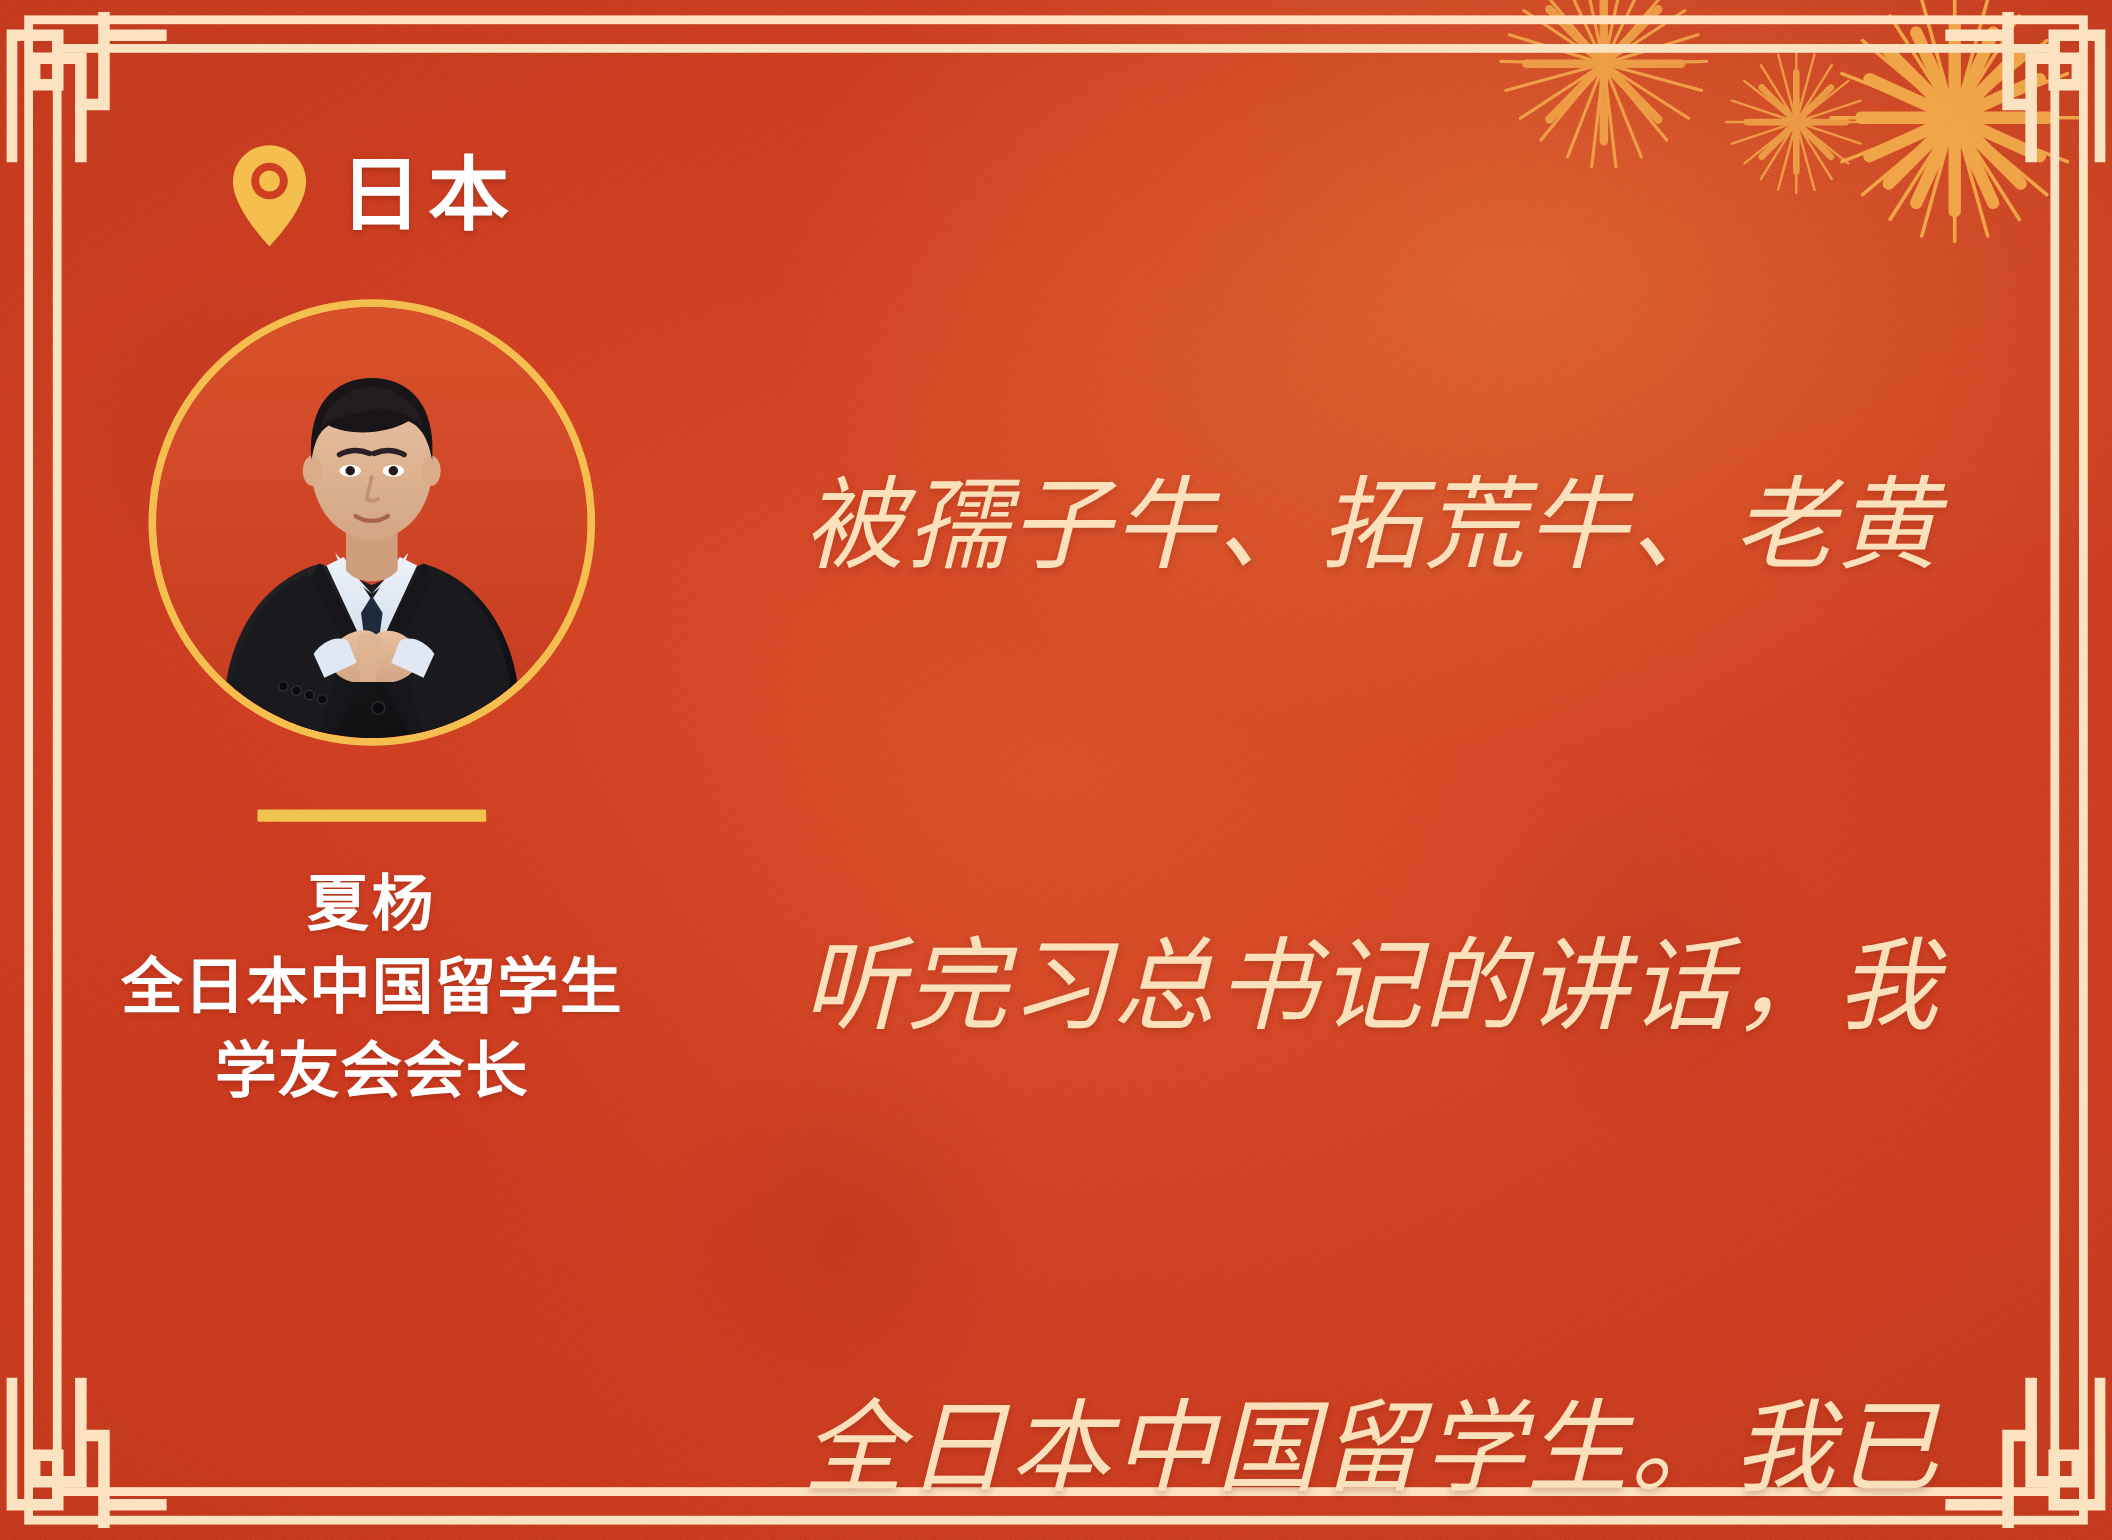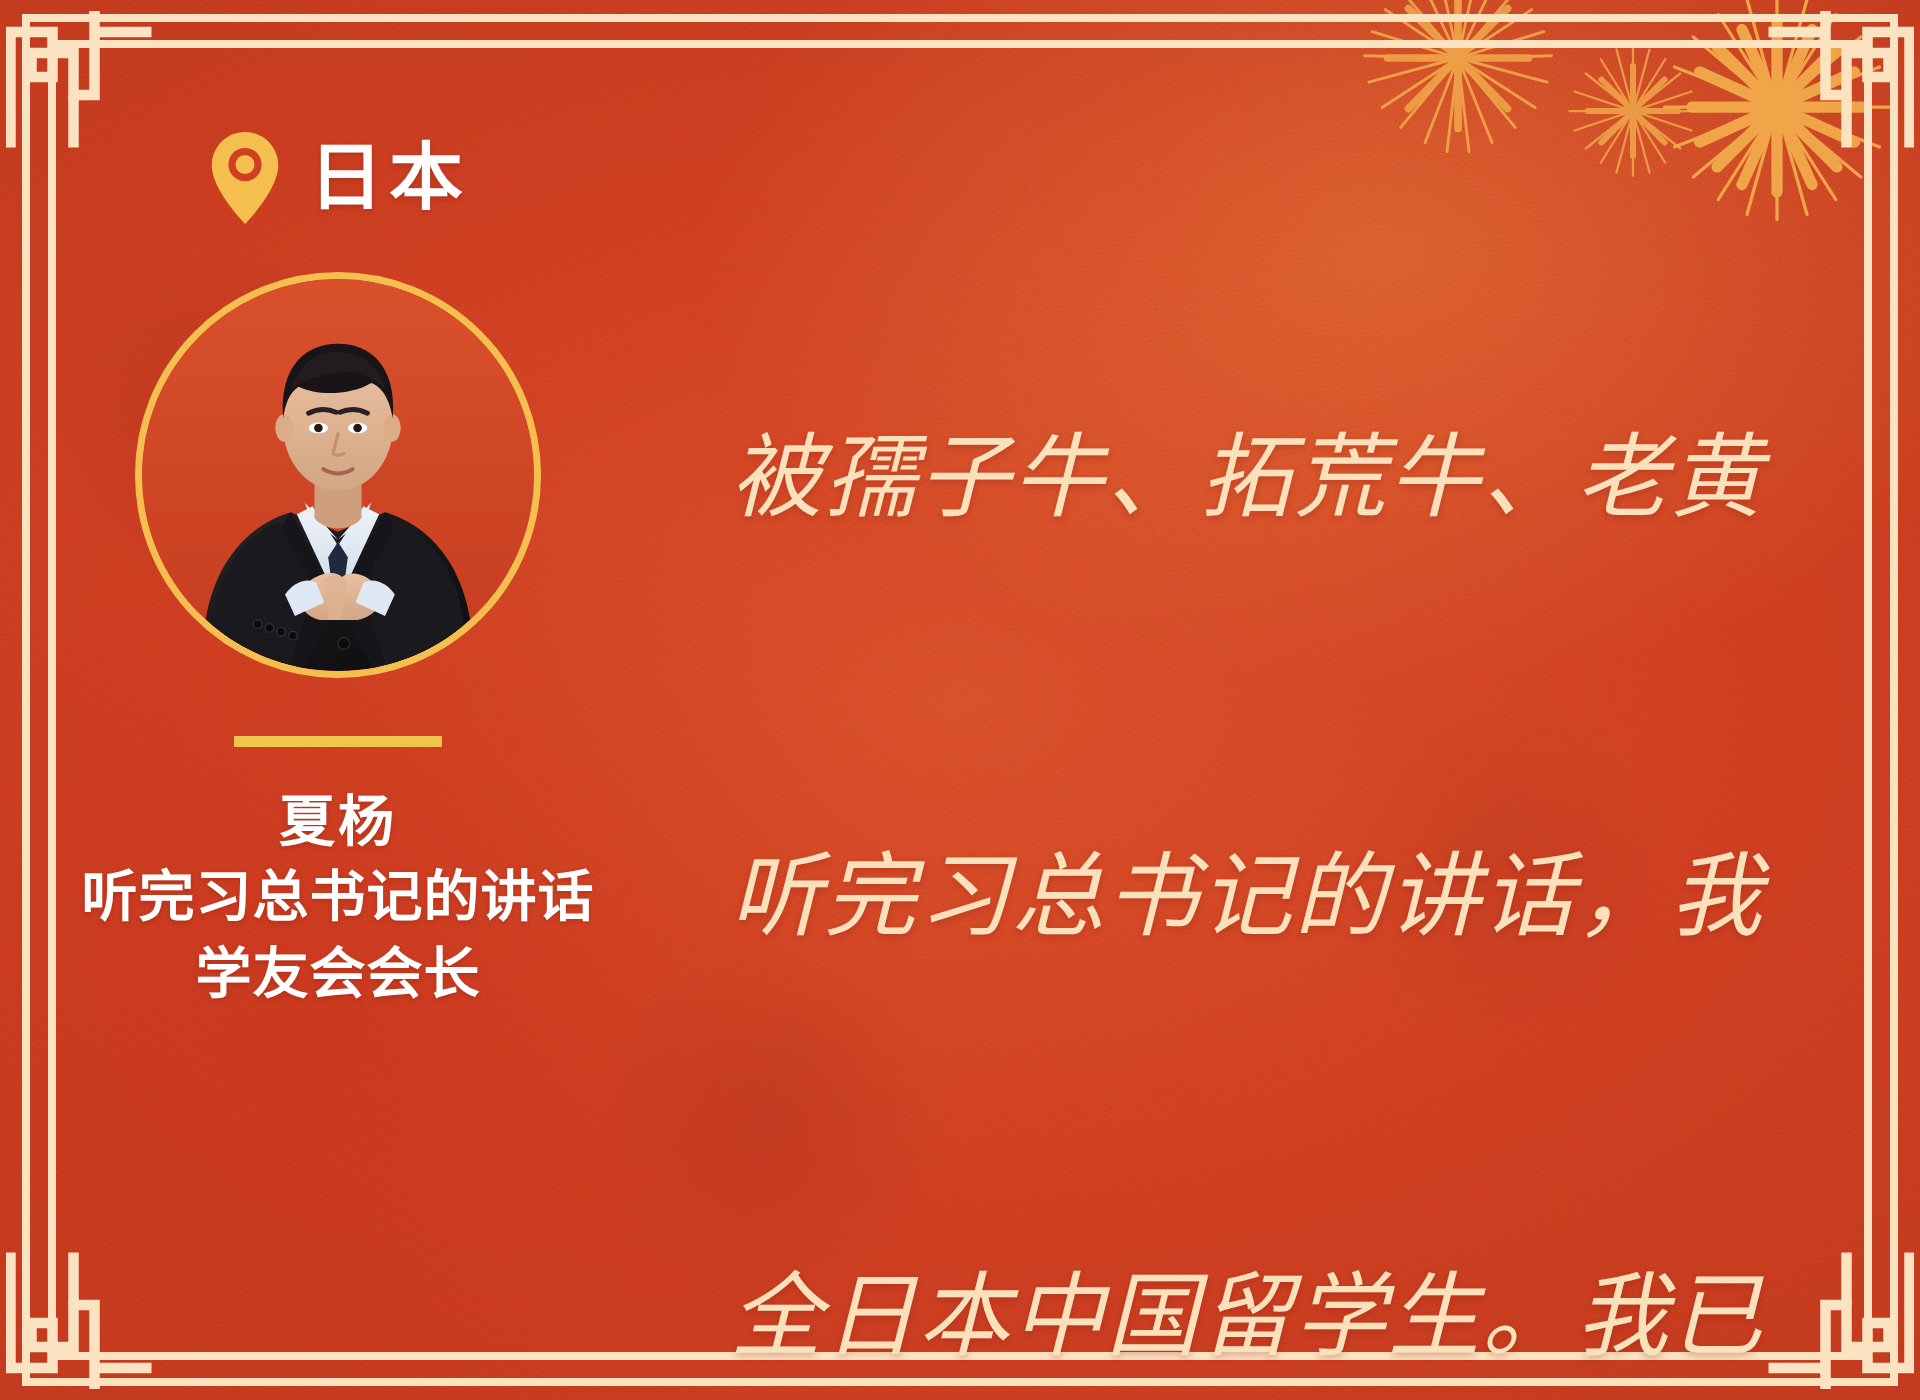--- a/index.html
+++ b/index.html
@@ -410,21 +410,21 @@
             <circle cx="142" cy="360" r="4.4"></circle>
               <circle cx="154" cy="364" r="4.4"></circle>
           </g>
         </g>
       </svg>
     </div>
 
     <div class="divider"></div>
 
     <div class="person-name">夏杨</div>
-    <div class="person-title">听完习总书记的讲话</div>
+    <div class="person-title">全日本中国留学生</div>
     <div class="person-title">学友会会长</div>
   </div>
 
   <div class="quote">
     <span class="qline">被孺子牛、拓荒牛、老黄</span>
     <span class="qline">听完习总书记的讲话，我</span>
     <span class="qline">全日本中国留学生。我已</span>
     
     
     

